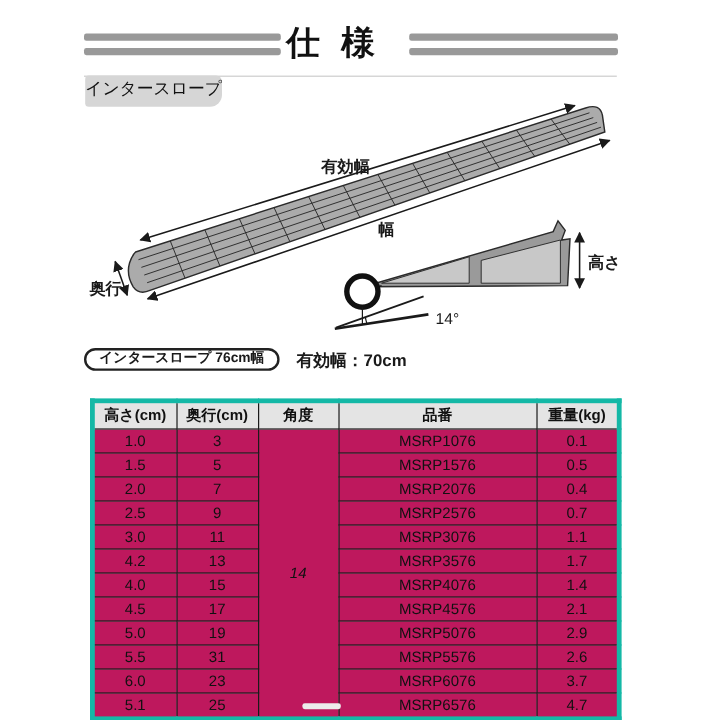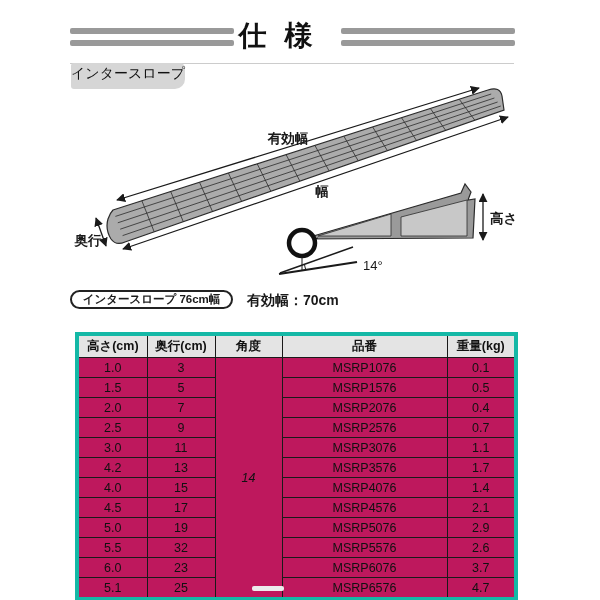--- a/index.html
+++ b/index.html
@@ -194,21 +194,21 @@
     <td>2.1</td>
   </tr>
       <tr>
     <td>5.0</td>
     <td>19</td>
     <td>MSRP5076</td>
     <td>2.9</td>
   </tr>
       <tr>
     <td>5.5</td>
-    <td>32</td>
+    <td>31</td>
     <td>MSRP5576</td>
     <td>2.6</td>
   </tr>
       <tr>
     <td>6.0</td>
     <td>23</td>
     <td>MSRP6076</td>
     <td>3.7</td>
   </tr>
       <tr>

